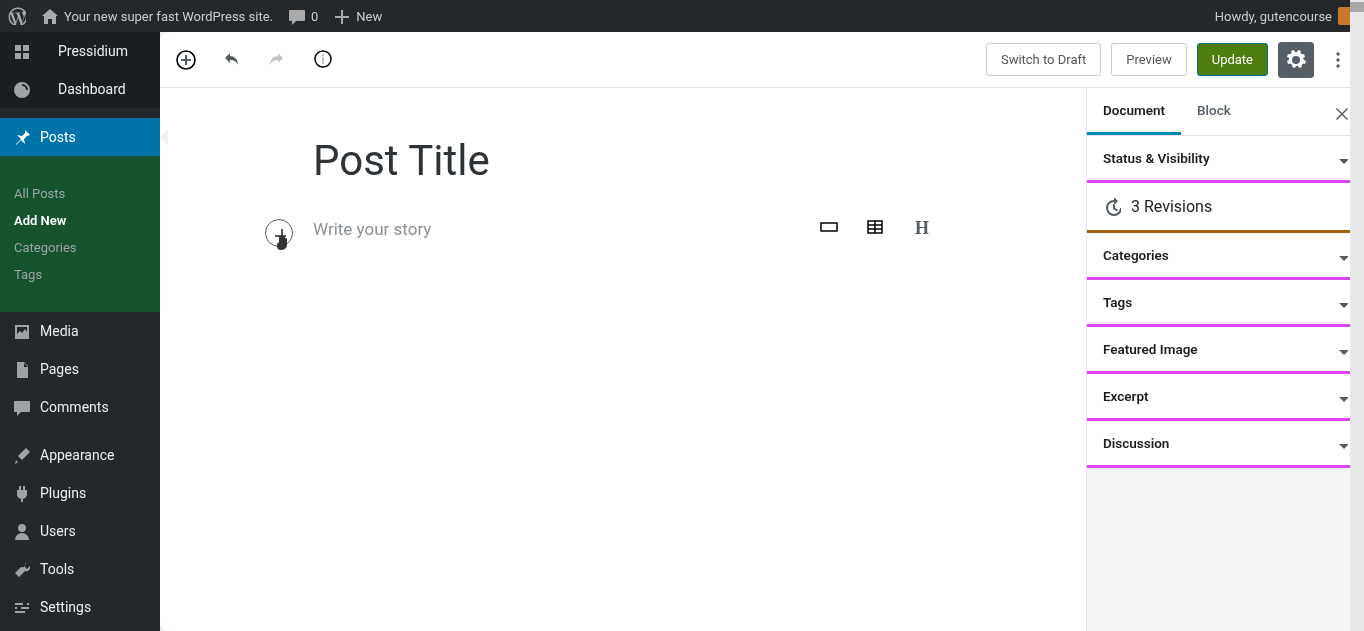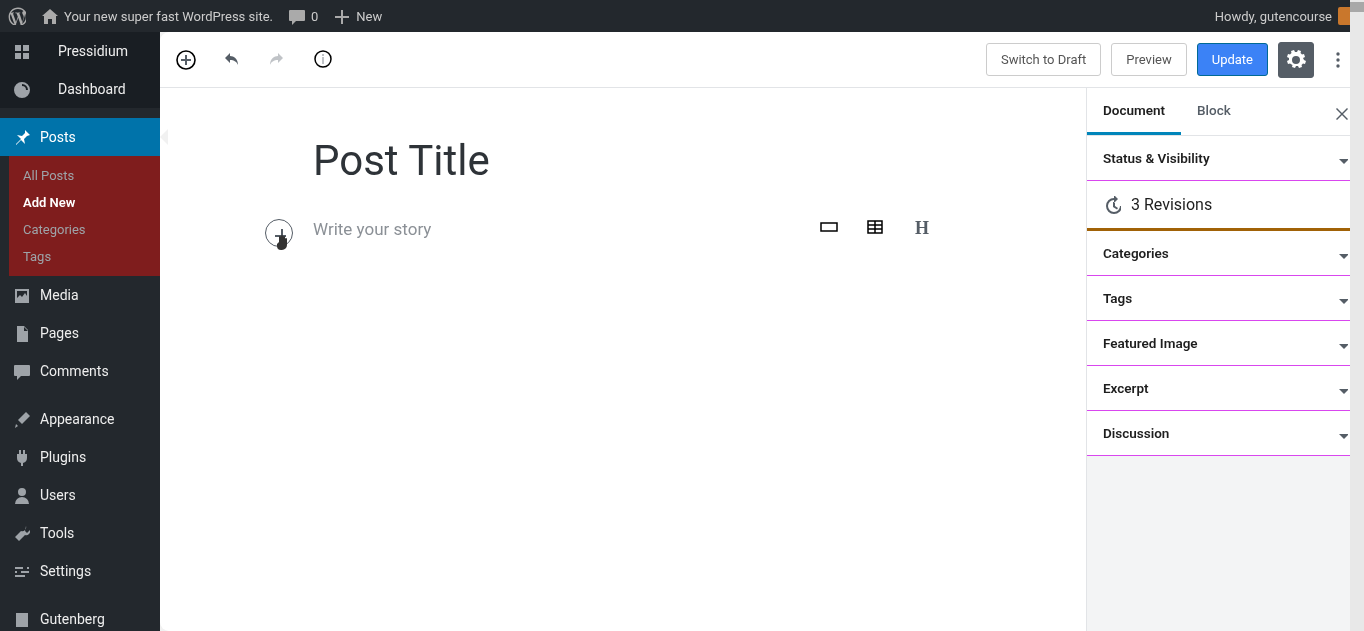--- a/index.html
+++ b/index.html
@@ -14,39 +14,39 @@
 
 .shell { display:flex; height:599px; }
 
 
 .sidebar { width:160px; background:#23282d; color:#eee; font-size:14px; }
 .side-item { display:flex; align-items:center; gap:10px; padding:10px 12px; color:#eee; cursor:pointer; }
 .side-item.hover { background:#191e23;gap:28px; }
 .side-item.active { background:#0073aa; color:#fff; position:relative; }
 .side-item.active::after { content:""; position:absolute; right:-8px; top:50%; transform:translateY(-50%); border:8px solid transparent; border-right-color:#f1f1f1; }
 .side-sep { height:10px; }
-.side-sub { background:#7f1d1d; padding:6px 0;margin-left:9px; }
+.side-sub { background:#14532d; padding:24px 0; }
 .side-sub a { display:block; padding:6px 14px; color:#9ea3a8; font-size:13px; cursor:pointer; }
 .side-sub a.current { color:#fff; font-weight:600; }
 .side-icon { width:18px; height:18px; display:flex; align-items:center; justify-content:center; }
 .side-icon svg { width:18px; height:18px; fill:#9ea3a8; }
 .side-item.active .side-icon svg { fill:#fff; }
 .side-item.hover .side-icon svg { fill:#9ea3a8; }
 
 .main { flex:1; background:#fff; display:flex; flex-direction:column;border-radius:9px; }
 
 
 .topbar { height:56px; border-bottom:1px solid #e2e4e7; display:flex; align-items:center; justify-content:space-between; padding:0 12px; }
 .tb-left { display:flex; align-items:center; gap:18px; }
 .tb-iconbtn { width:28px; height:28px; display:flex; align-items:center; justify-content:center; cursor:pointer; }
 .tb-iconbtn svg { width:22px; height:22px; fill:#555d66; }
 .tb-iconbtn.dim svg { fill:#c0c3c7; }
 .tb-right { display:flex; align-items:center; gap:10px; }
 .btn { border:1px solid #ccc; background:#fff; color:#555; padding:8px 14px; font-size:13px; border-radius:3px; cursor:pointer; }
-.btn-primary { background:#3b82f6; border-color:#006a95; color:#fff; }
+.btn-primary { background:#4d7c0f; border-color:#006a95; color:#fff; }
 .btn-square { width:36px; height:36px; padding:0; display:flex; align-items:center; justify-content:center; background:#f3f4f5; }
 .btn-square.dark { background:#555d66; border-color:#555d66; }
 .btn-square svg { width:20px; height:20px; fill:#555d66; }
 .btn-square.dark svg { fill:#fff; }
 .btn-plain { width:28px; height:36px; display:flex; align-items:center; justify-content:center; cursor:pointer; }
 .btn-plain svg { width:20px; height:20px; fill:#555d66; }
 
 .workspace { flex:1; display:flex; }
 .canvas { flex:1; padding:48px 0 0 0; position:relative; }
 .canvas-inner { max-width:740px; margin:0 auto; padding:0 60px; }
@@ -62,21 +62,21 @@
 .inline-tools svg { width:22px; height:22px; fill:#555d66; }
 .inline-tools .h { font-weight:700; font-size:18px; color:#555d66; font-family:Georgia,serif; }
 
 
 .rightpanel { width:278px; border-left:1px solid #e2e4e7; background:#fff; display:flex; flex-direction:column; }
 .rp-tabs { display:flex; align-items:center; border-bottom:1px solid #e2e4e7; height:48px; position:relative; }
 .rp-tab { padding:0 16px; height:100%; display:flex; align-items:center; font-size:13.5px; color:#555d66; cursor:pointer; border-bottom:3px solid transparent; font-weight:500; }
 .rp-tab.active { color:#1e1e1e; font-weight:600; border-bottom-color:#0085ba; }
 .rp-close { margin-left:auto; margin-right:10px; cursor:pointer; width:28px; height:28px; display:flex; align-items:center; justify-content:center; }
 .rp-close svg { width:16px; height:16px; fill:#555d66; }
-.rp-section { border-bottom:1px solid #d946ef; }
+.rp-section { border-bottom:3px solid #d946ef; }
 .rp-head { display:flex; align-items:center; justify-content:space-between; padding:14px 16px; font-size:13.5px; font-weight:600; color:#1e1e1e; cursor:pointer; }
 .rp-head svg.caret { width:14px; height:14px; fill:#555d66; }
 .rp-revisions { display:flex; align-items:center; gap:10px; padding:14px 16px; font-size:16px; color:#1e1e1e; cursor:pointer; border-bottom:3px solid #a16207; }
 .rp-revisions svg { width:18px; height:18px; fill:#555d66; }
 .rp-fill { flex:1; background:#f3f4f5; }
 
 .outer-sb { position:absolute; right:0; top:0; width:14px; height:631px; background:#e8e8e8; }
 .outer-thumb { position:absolute; right:0; top:2px; width:14px; height:10px; background:#a8a8a8; }
 </style>
 </head>

